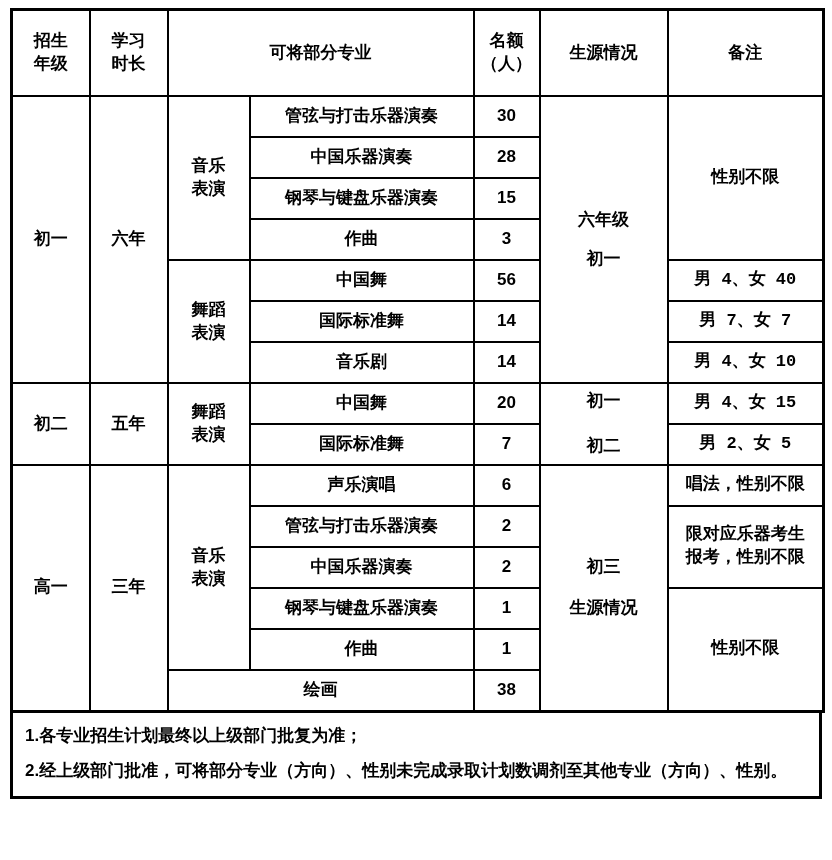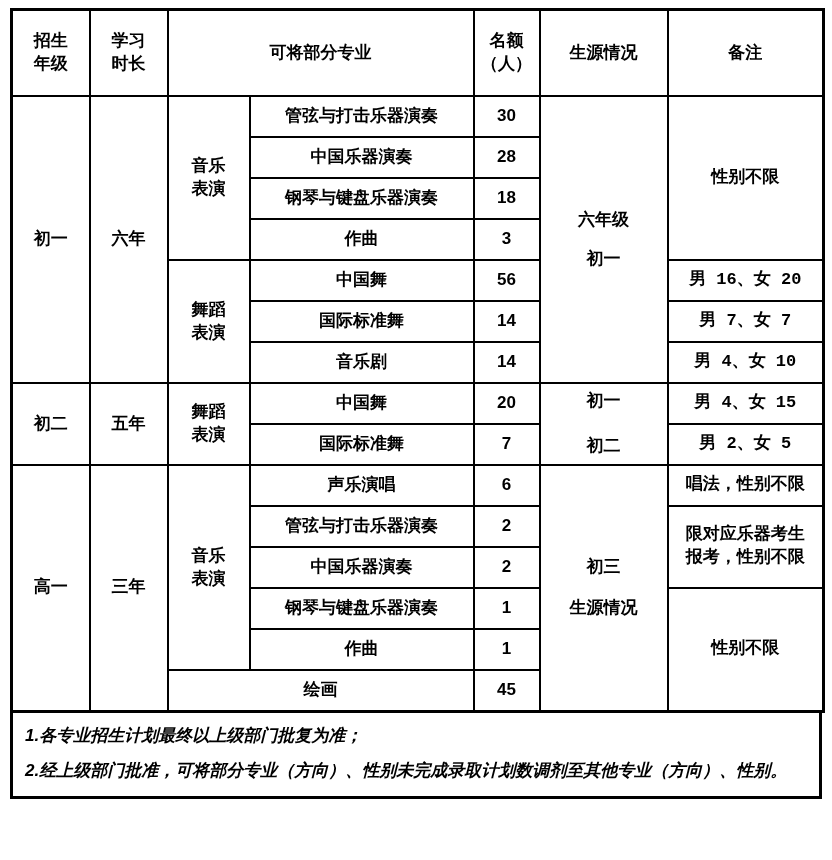--- a/index.html
+++ b/index.html
@@ -65,21 +65,20 @@
   }
   .rowh {
     height: 41px;
   }
   .notes {
     width: 812px;
     box-sizing: border-box;
     border: 3px solid #000;
     border-top: none;
     padding: 10px 12px 12px 12px;
-    font-style: italic;
   }
   .notes p {
     margin: 0 0 10px 0;
     font-size: 17px;
     font-weight: bold;
     line-height: 1.5;
   }
   .notes p:last-child {
     margin-bottom: 0;
   }
@@ -134,34 +133,34 @@
           <span>初一</span>
         </td>
         <td class="note" rowspan="4">性别不限</td>
       </tr>
       <tr class="rowh">
         <td class="major">中国乐器演奏</td>
         <td class="num">28</td>
       </tr>
       <tr class="rowh">
         <td class="major">钢琴与键盘乐器演奏</td>
-        <td class="num">18</td>
+        <td class="num">15</td>
       </tr>
       <tr class="rowh">
         <td class="major">作曲</td>
         <td class="num">3</td>
       </tr>
       <tr class="rowh">
         <td class="dept two-line" rowspan="3">
           <span>舞蹈</span>
           <span>表演</span>
         </td>
         <td class="major">中国舞</td>
         <td class="num">56</td>
-        <td class="note">男 16、女 20</td>
+        <td class="note">男 4、女 40</td>
       </tr>
       <tr class="rowh">
         <td class="major">国际标准舞</td>
         <td class="num">14</td>
         <td class="note">男 7、女 7</td>
       </tr>
       <tr class="rowh">
         <td class="major">音乐剧</td>
         <td class="num">14</td>
         <td class="note">男 4、女 10</td>
@@ -219,21 +218,21 @@
         <td class="major">钢琴与键盘乐器演奏</td>
         <td class="num">1</td>
         <td class="note" rowspan="3">性别不限</td>
       </tr>
       <tr class="rowh">
         <td class="major">作曲</td>
         <td class="num">1</td>
       </tr>
       <tr class="rowh">
         <td class="major" colspan="2">绘画</td>
-        <td class="num">45</td>
+        <td class="num">38</td>
       </tr>
     </tbody>
   </table>
 
   <div class="notes">
     <p>1.各专业招生计划最终以上级部门批复为准；</p>
     <p>2.经上级部门批准，可将部分专业（方向）、性别未完成录取计划数调剂至其他专业（方向）、性别。</p>
   </div>
 
 </div>

